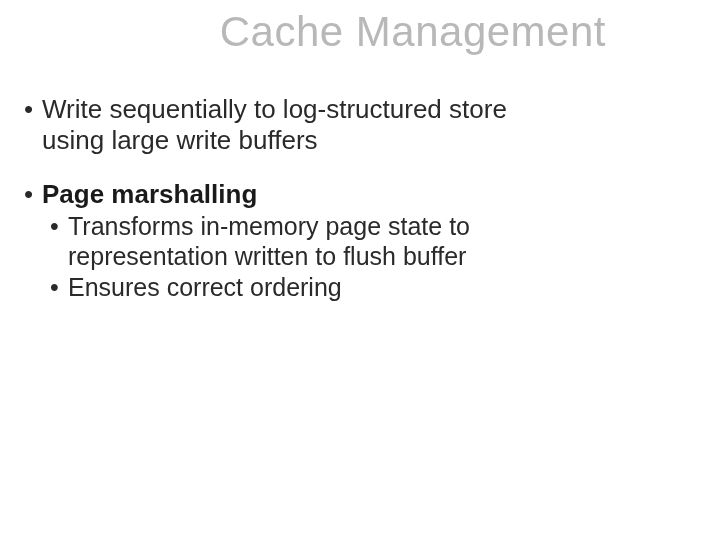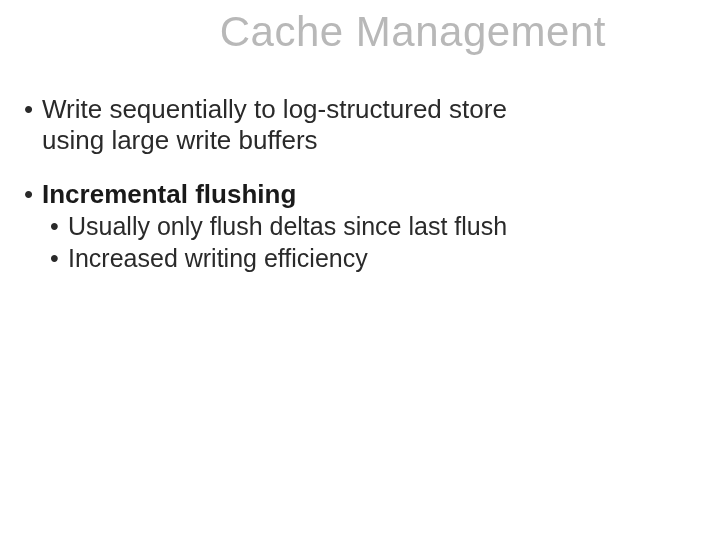--- a/index.html
+++ b/index.html
@@ -89,29 +89,29 @@
 
   <div class="title">Cache Management</div>
 
   <div class="body">
     <ul class="lvl1">
 
       <li>
         <span>Write sequentially to log-structured store using large write buffers</span>
       </li>
 
-
       <li>
-        <span class="bold-head">Incremental flushing</span>
+        <span class="bold-head">Page marshalling</span>
         <ul class="lvl2">
           <li>
-            <span>Usually only flush deltas since last flush</span>
+            <span>Transforms in-memory page state to representation written to flush buffer</span>
           </li>
           <li>
-            <span>Increased writing efficiency</span>
+            <span>Ensures correct ordering</span>
           </li>
         </ul>
       </li>
+
 
     </ul>
   </div>
 
 </div>
 
 </body></html>

